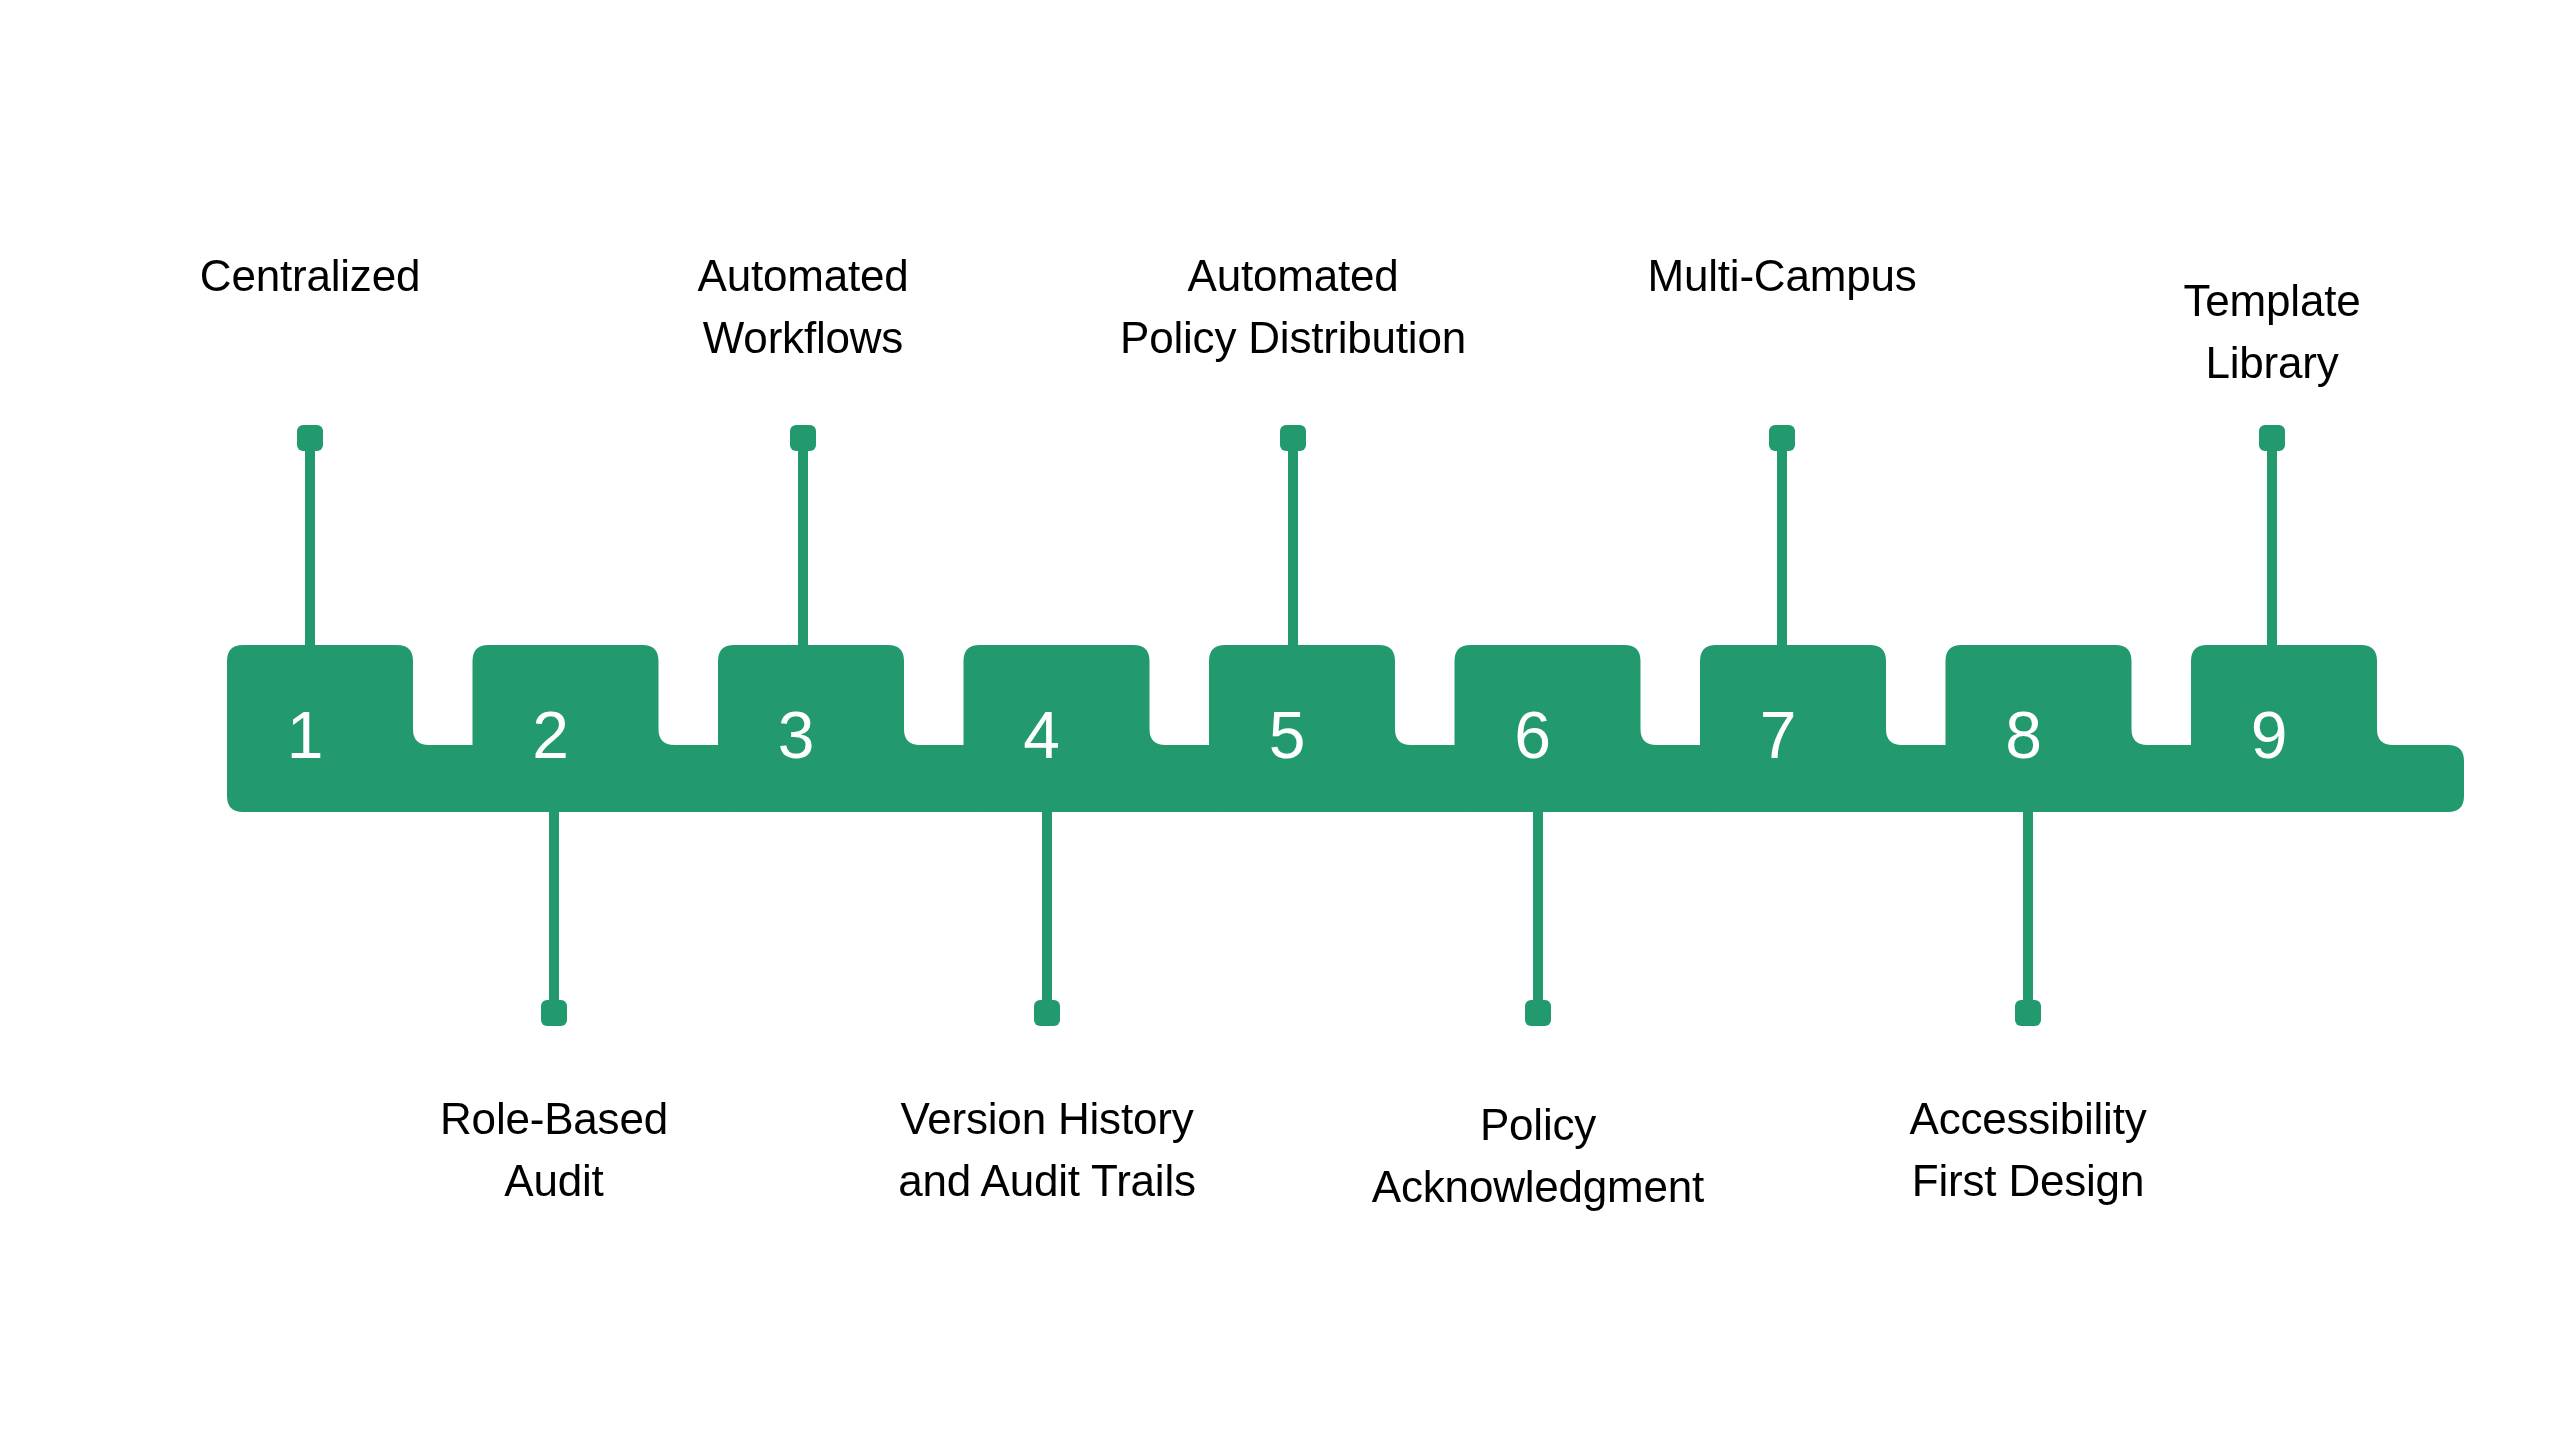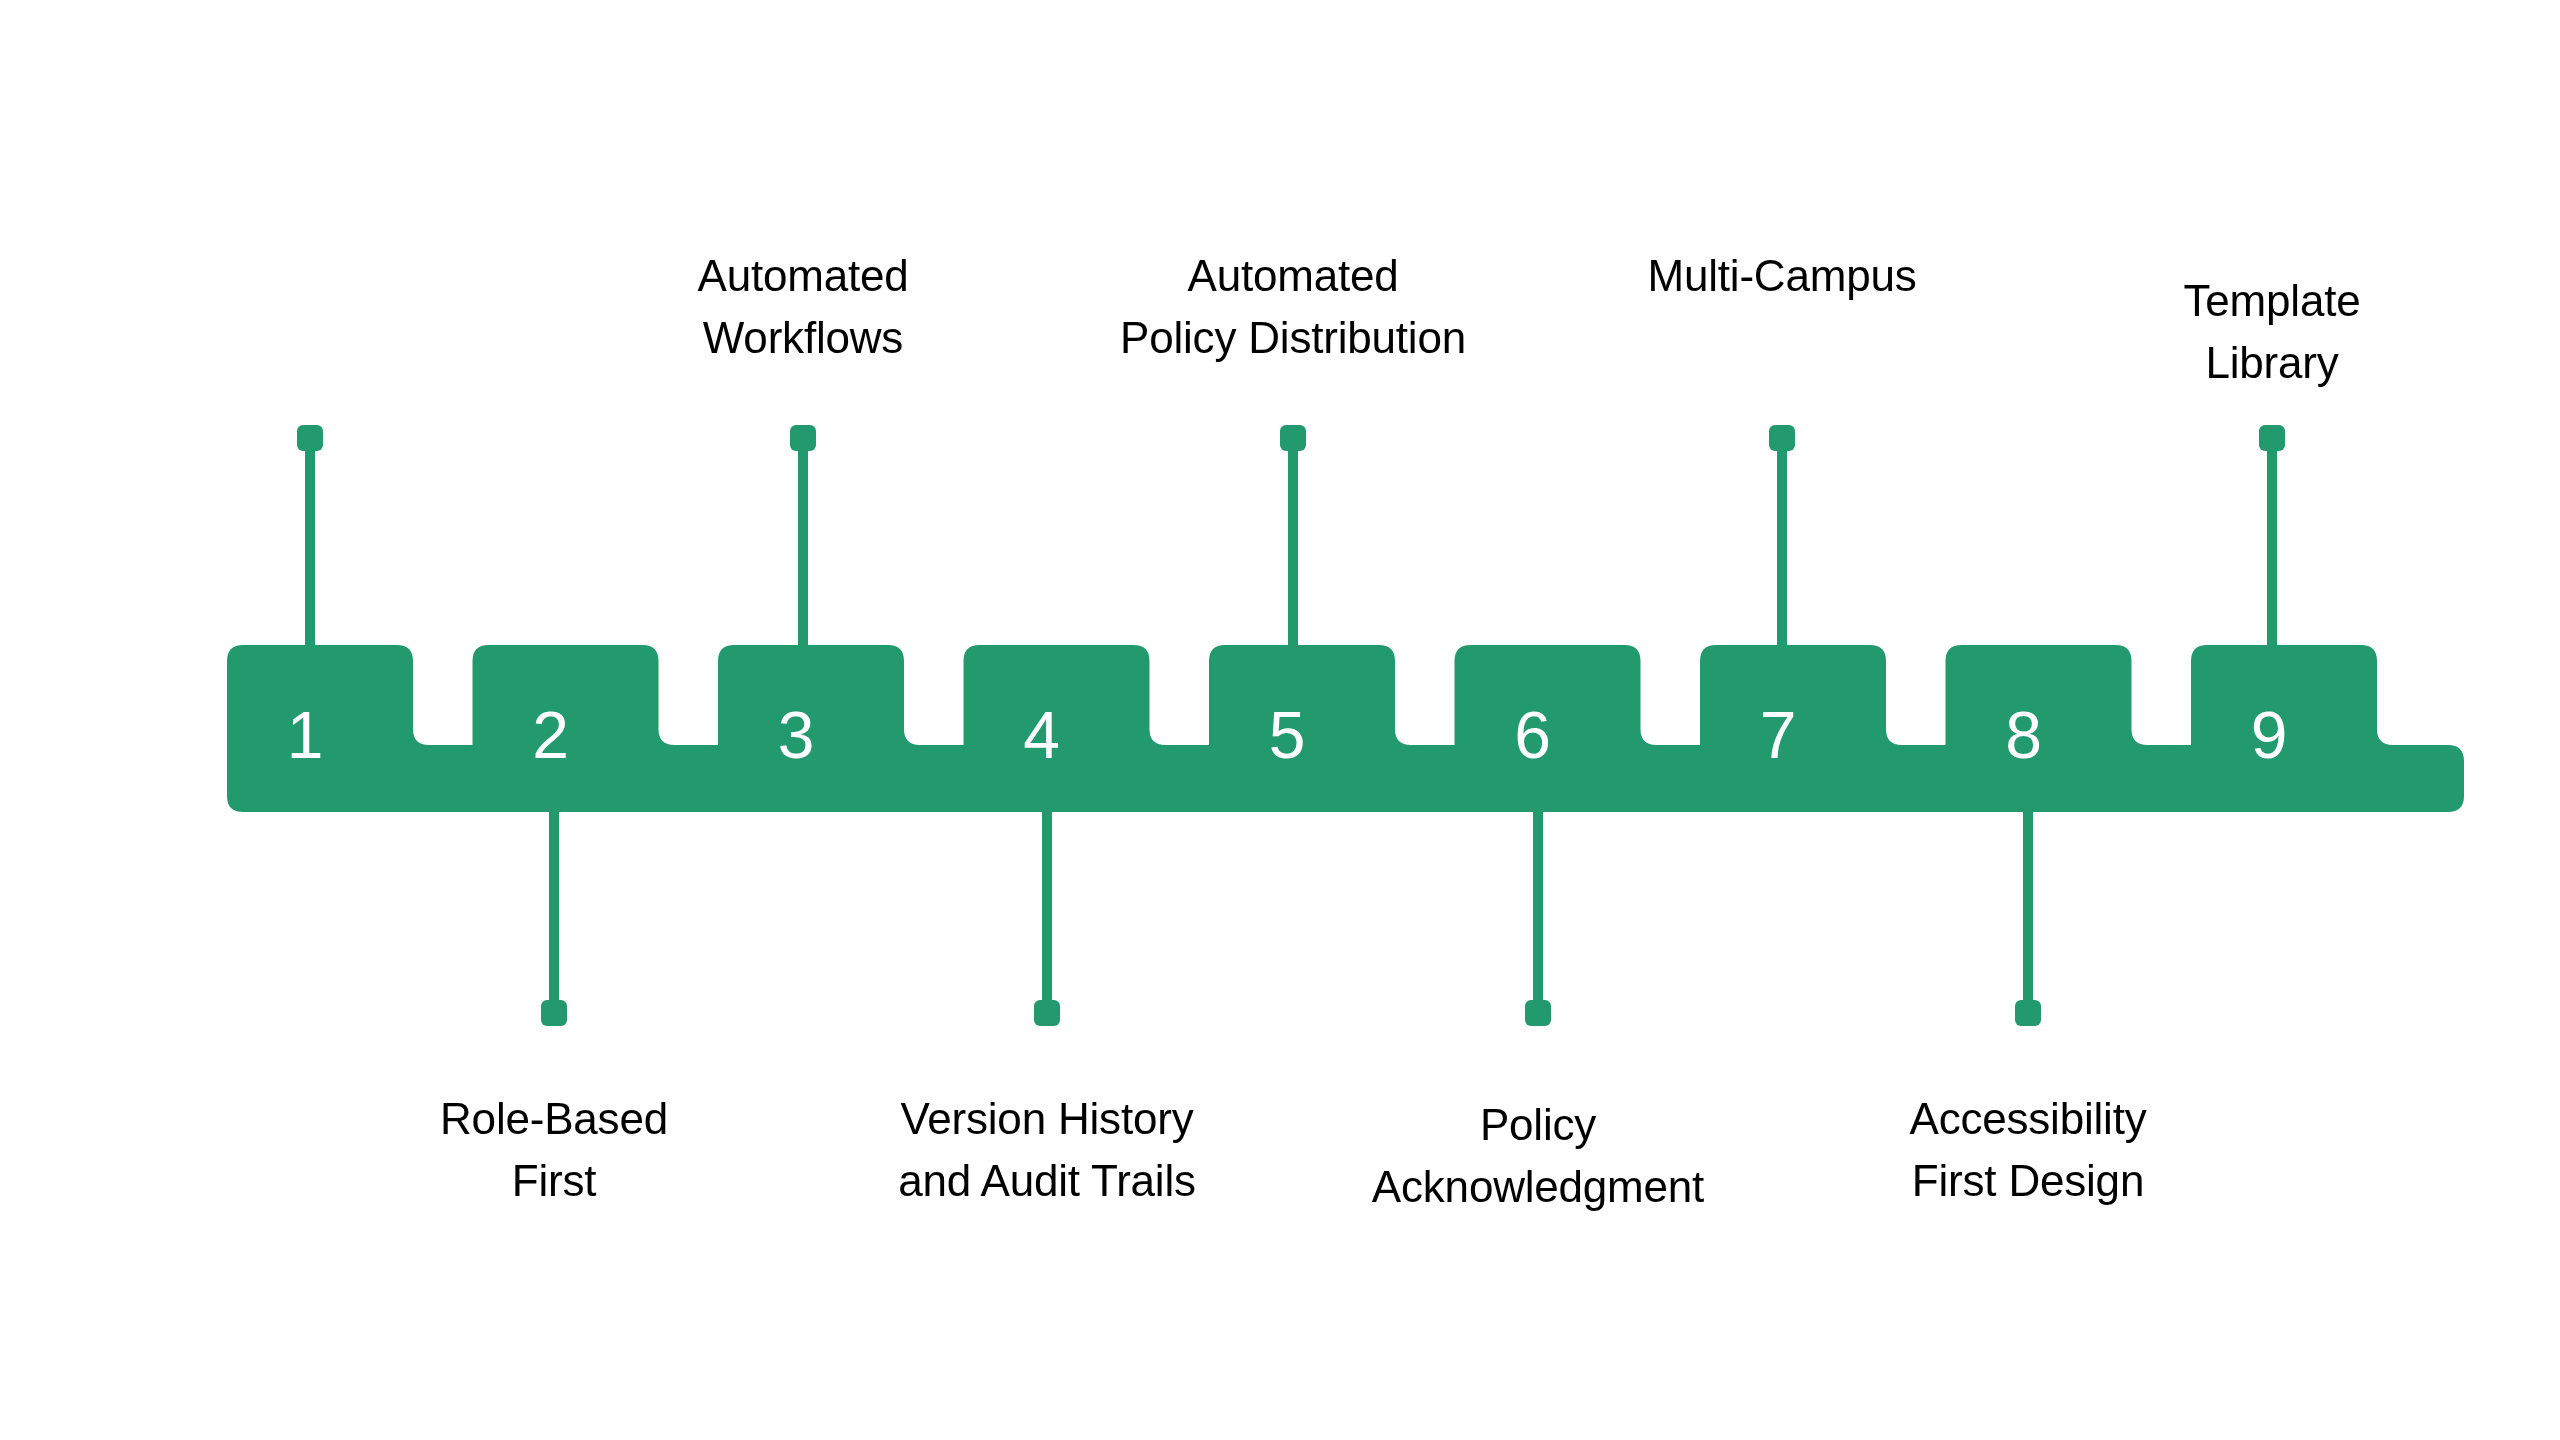--- a/index.html
+++ b/index.html
@@ -94,22 +94,22 @@
         <text x="1041.5" y="758" fill="#FFFFFF" font-family="&quot;Liberation Sans&quot;, sans-serif" font-size="66" font-weight="400" text-anchor="middle">4</text>
         <text x="1287" y="758" fill="#FFFFFF" font-family="&quot;Liberation Sans&quot;, sans-serif" font-size="66" font-weight="400" text-anchor="middle">5</text>
         <text x="1532.5" y="758" fill="#FFFFFF" font-family="&quot;Liberation Sans&quot;, sans-serif" font-size="66" font-weight="400" text-anchor="middle">6</text>
         <text x="1778" y="758" fill="#FFFFFF" font-family="&quot;Liberation Sans&quot;, sans-serif" font-size="66" font-weight="400" text-anchor="middle">7</text>
         <text x="2023.5" y="758" fill="#FFFFFF" font-family="&quot;Liberation Sans&quot;, sans-serif" font-size="66" font-weight="400" text-anchor="middle">8</text>
         <text x="2269" y="758" fill="#FFFFFF" font-family="&quot;Liberation Sans&quot;, sans-serif" font-size="66" font-weight="400" text-anchor="middle">9</text>
       </g>
   </svg>
 
   <div id="labels-layer">
-      <div class="label label-top" style="left: 310px; top: 245px;"></div>
-      <div class="label label-bottom" style="left: 554px; top: 1088px;"><span class="label-line">Role-Based</span><span class="label-line">First</span></div>
+      <div class="label label-top" style="left: 310px; top: 245px;"><span class="label-line">Centralized</span></div>
+      <div class="label label-bottom" style="left: 554px; top: 1088px;"><span class="label-line">Role-Based</span><span class="label-line">Audit</span></div>
       <div class="label label-top" style="left: 803px; top: 245px;"><span class="label-line">Automated</span><span class="label-line">Workflows</span></div>
       <div class="label label-bottom" style="left: 1047px; top: 1088px;"><span class="label-line">Version History</span><span class="label-line">and Audit Trails</span></div>
       <div class="label label-top" style="left: 1293px; top: 245px;"><span class="label-line">Automated</span><span class="label-line">Policy Distribution</span></div>
       <div class="label label-bottom" style="left: 1538px; top: 1088px; margin-top: 6px;"><span class="label-line">Policy</span><span class="label-line">Acknowledgment</span></div>
       <div class="label label-top" style="left: 1782px; top: 245px;"><span class="label-line">Multi-Campus</span></div>
       <div class="label label-bottom" style="left: 2028px; top: 1088px;"><span class="label-line">Accessibility</span><span class="label-line">First Design</span></div>
       <div class="label label-top" style="left: 2272px; top: 245px; margin-top: 25px;"><span class="label-line">Template</span><span class="label-line">Library</span></div>
     </div>
 
 </div>

